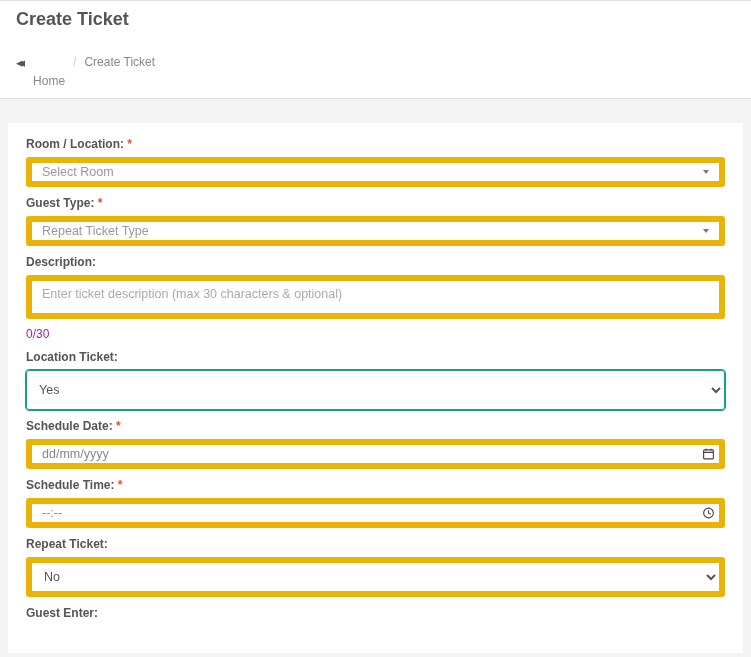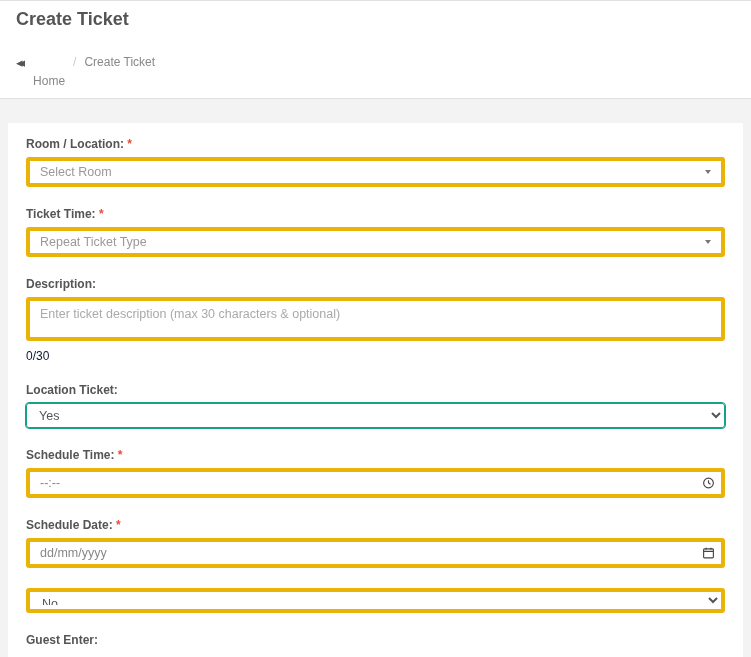--- a/index.html
+++ b/index.html
@@ -41,32 +41,32 @@
     color: #555;
     letter-spacing: -4px;
     margin-right: 4px;
     line-height: 1;
   }
   .card {
     background: #fff;
     margin: 24px 8px 8px 8px;
     padding: 14px 18px 24px 18px;
   }
-  .form-group { margin-bottom: 20px; }
+  .form-group { margin-bottom: 9px; }
   .label {
     font-size: 12px;
     font-weight: 700;
     color: #555;
     margin-bottom: 6px;
     display: block;
   }
   .req { color: #e74c3c; font-weight: 700; }
   .combo, .input, .textarea, .select {
     width: 100%;
-    border: 4px solid #eab308;
+    border: 6px solid #eab308;
     background: #fff;
     border-radius: 3px;
     font-size: 12.5px;
     color: #555;
     padding: 6px 10px;
     font-family: inherit;
   }
   .combo {
     display: flex;
     align-items: center;
@@ -81,25 +81,25 @@
     border-right: 3px solid transparent;
     border-top: 4px solid #777;
   }
   .textarea {
     height: 44px;
     resize: none;
   }
   .textarea::placeholder { color: #aaa; }
   .counter {
     font-size: 12px;
-    color: #0f172a;
+    color: #a21caf;
     margin-top: 4px;
   }
   .select {
-    height: 25px;
+    height: 40px;
     padding: 4px 8px;
     background: #fff;
   }
   .select.highlight {
     border: 1px solid #16a085;
     outline: 1px solid #16a085;
   }
   .input {
     height: 30px;
   }
@@ -139,75 +139,76 @@
         <span>Room / Location:</span> <span class="req">*</span>
       </label>
       <div class="combo">
         <span class="placeholder">Select Room</span>
         <span class="caret"></span>
       </div>
     </div>
 
     <div class="form-group">
       <label class="label">
-        <span>Ticket Time:</span> <span class="req">*</span>
+        <span>Guest Type:</span> <span class="req">*</span>
       </label>
       <div class="combo">
         <span class="placeholder">Repeat Ticket Type</span>
         <span class="caret"></span>
       </div>
     </div>
 
     <div class="form-group">
       <label class="label">Description:</label>
       <textarea class="textarea" placeholder="Enter ticket description (max 30 characters &amp; optional)" style=""></textarea>
       <div class="counter">0/30</div>
     </div>
 
     <div class="form-group">
       <label class="label">Location Ticket:</label>
       <select class="select highlight">
         <option>Yes</option>
       </select>
-    </div>
-
-    <div class="form-group">
-      <label class="label">
-        <span>Schedule Time:</span> <span class="req">*</span>
-      </label>
-      <div class="time-wrap">
-        <input class="input" type="text" placeholder="--:--" style="">
-        <span class="field-icon">
-          <svg class="ico" viewBox="0 0 16 16" fill="none" stroke="currentColor" stroke-width="1.4">
-            <circle cx="8" cy="8" r="6"></circle>
-            <line x1="8" y1="8" x2="8" y2="4.5"></line>
-            <line x1="8" y1="8" x2="10.5" y2="9.5"></line>
-          </svg>
-        </span>
-      </div>
     </div>
 
     <div class="form-group">
       <label class="label">
         <span>Schedule Date:</span> <span class="req">*</span>
       </label>
       <div class="date-wrap">
         <input class="input" type="text" placeholder="dd/mm/yyyy" style="">
         <span class="field-icon">
           <svg class="ico" viewBox="0 0 16 16" fill="none" stroke="currentColor" stroke-width="1.4">
             <rect x="2" y="3" width="12" height="11" rx="1"></rect>
             <line x1="2" y1="6" x2="14" y2="6"></line>
             <line x1="5" y1="1.5" x2="5" y2="4"></line>
             <line x1="11" y1="1.5" x2="11" y2="4"></line>
           </svg>
         </span>
       </div>
     </div>
 
     <div class="form-group">
+      <label class="label">
+        <span>Schedule Time:</span> <span class="req">*</span>
+      </label>
+      <div class="time-wrap">
+        <input class="input" type="text" placeholder="--:--" style="">
+        <span class="field-icon">
+          <svg class="ico" viewBox="0 0 16 16" fill="none" stroke="currentColor" stroke-width="1.4">
+            <circle cx="8" cy="8" r="6"></circle>
+            <line x1="8" y1="8" x2="8" y2="4.5"></line>
+            <line x1="8" y1="8" x2="10.5" y2="9.5"></line>
+          </svg>
+        </span>
+      </div>
+    </div>
+
+    <div class="form-group">
+      <label class="label">Repeat Ticket:</label>
       <select class="select">
         <option>No</option>
       </select>
     </div>
 
     <div class="form-group">
       <label class="label">Guest Enter:</label>
 
     </div>
 

